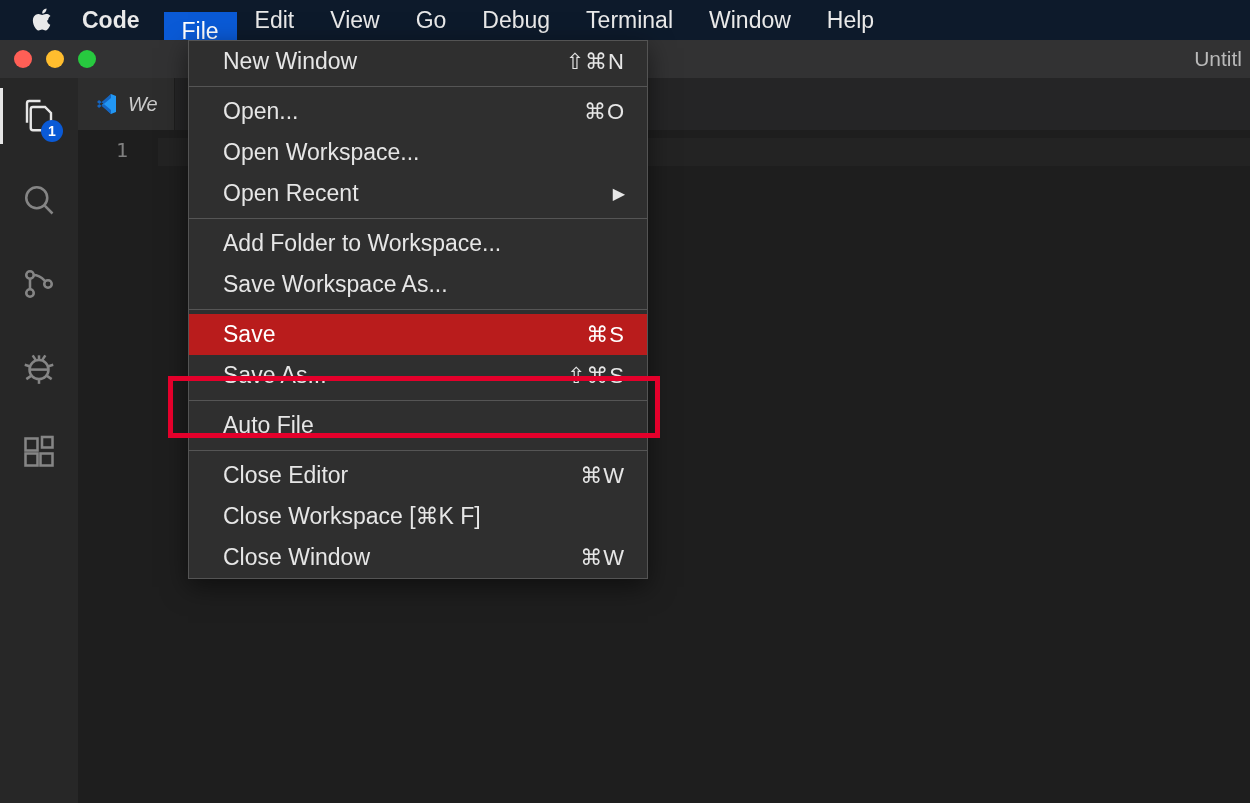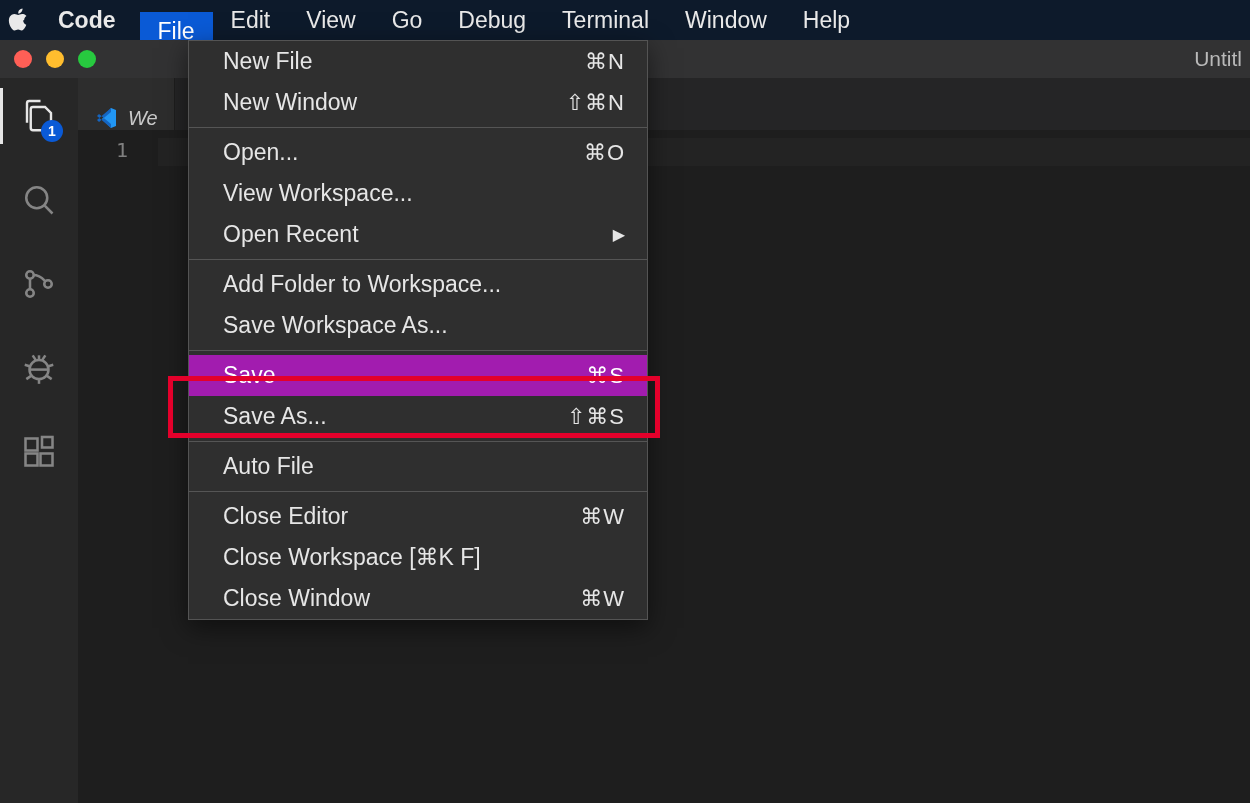--- a/index.html
+++ b/index.html
@@ -12,21 +12,21 @@
     position: relative;
     color: #e6e6e6;
   }
 
   
   .menubar {
     height: 40px;
     background: #0d1a2b;
     display: flex;
     align-items: center;
-    padding-left: 8px;
+    padding-left: 32px;
     color: #e9e9e9;
     font-size: 23px;
   }
   .menubar .apple {
     margin-right: 22px;
     display: flex;
     align-items: center;
   }
   .menubar .app-name {
     font-weight: 700;
@@ -125,21 +125,21 @@
     flex-direction: column;
   }
   .tabs {
     height: 52px;
     background: #252526;
     display: flex;
     align-items: stretch;
   }
   .tab {
     display: flex;
-    align-items: flex-end;
+    align-items: center;
     padding: 0 16px;
     gap: 10px;
     background: #2d2d2d;
     color: #c9c9c9;
     font-style: italic;
     font-size: 20px;
     border-right: 1px solid #1e1e1e;
   }
   .tab .vs-logo { width: 24px; height: 24px; }
   .editor-body {
@@ -178,21 +178,21 @@
     z-index: 10;
   }
   .dropdown .ditem {
     display: flex;
     justify-content: space-between;
     align-items: center;
     padding: 7px 22px 7px 34px;
     cursor: default;
   }
   .dropdown .ditem.selected {
-    background: #a21caf;
+    background: #b91c1c;
     color: #fff;
   }
   .dropdown .sep {
     height: 1px;
     background: #555;
     margin: 4px 0;
   }
   .dropdown .shortcut {
     font-size: 22px;
     letter-spacing: 1px;
@@ -301,35 +301,31 @@
         <div class="code-line">
           <div class="line"></div>
         </div>
       </div>
     </div>
   </div>
 </div>
 
 <div class="dropdown">
   <div class="ditem">
-    <span>New File</span>
-    <span class="shortcut">⌘N</span>
-  </div>
-  <div class="ditem">
     <span>New Window</span>
     <span class="shortcut">⇧⌘N</span>
   </div>
   <div class="sep"></div>
 
   <div class="ditem">
     <span>Open...</span>
     <span class="shortcut">⌘O</span>
   </div>
   <div class="ditem">
-    <span>View Workspace...</span>
+    <span>Open Workspace...</span>
     <span class="shortcut"></span>
   </div>
   <div class="ditem">
     <span>Open Recent</span>
     <span class="sub-arrow">▶</span>
   </div>
   <div class="sep"></div>
 
   <div class="ditem">
     <span>Add Folder to Workspace...</span>

